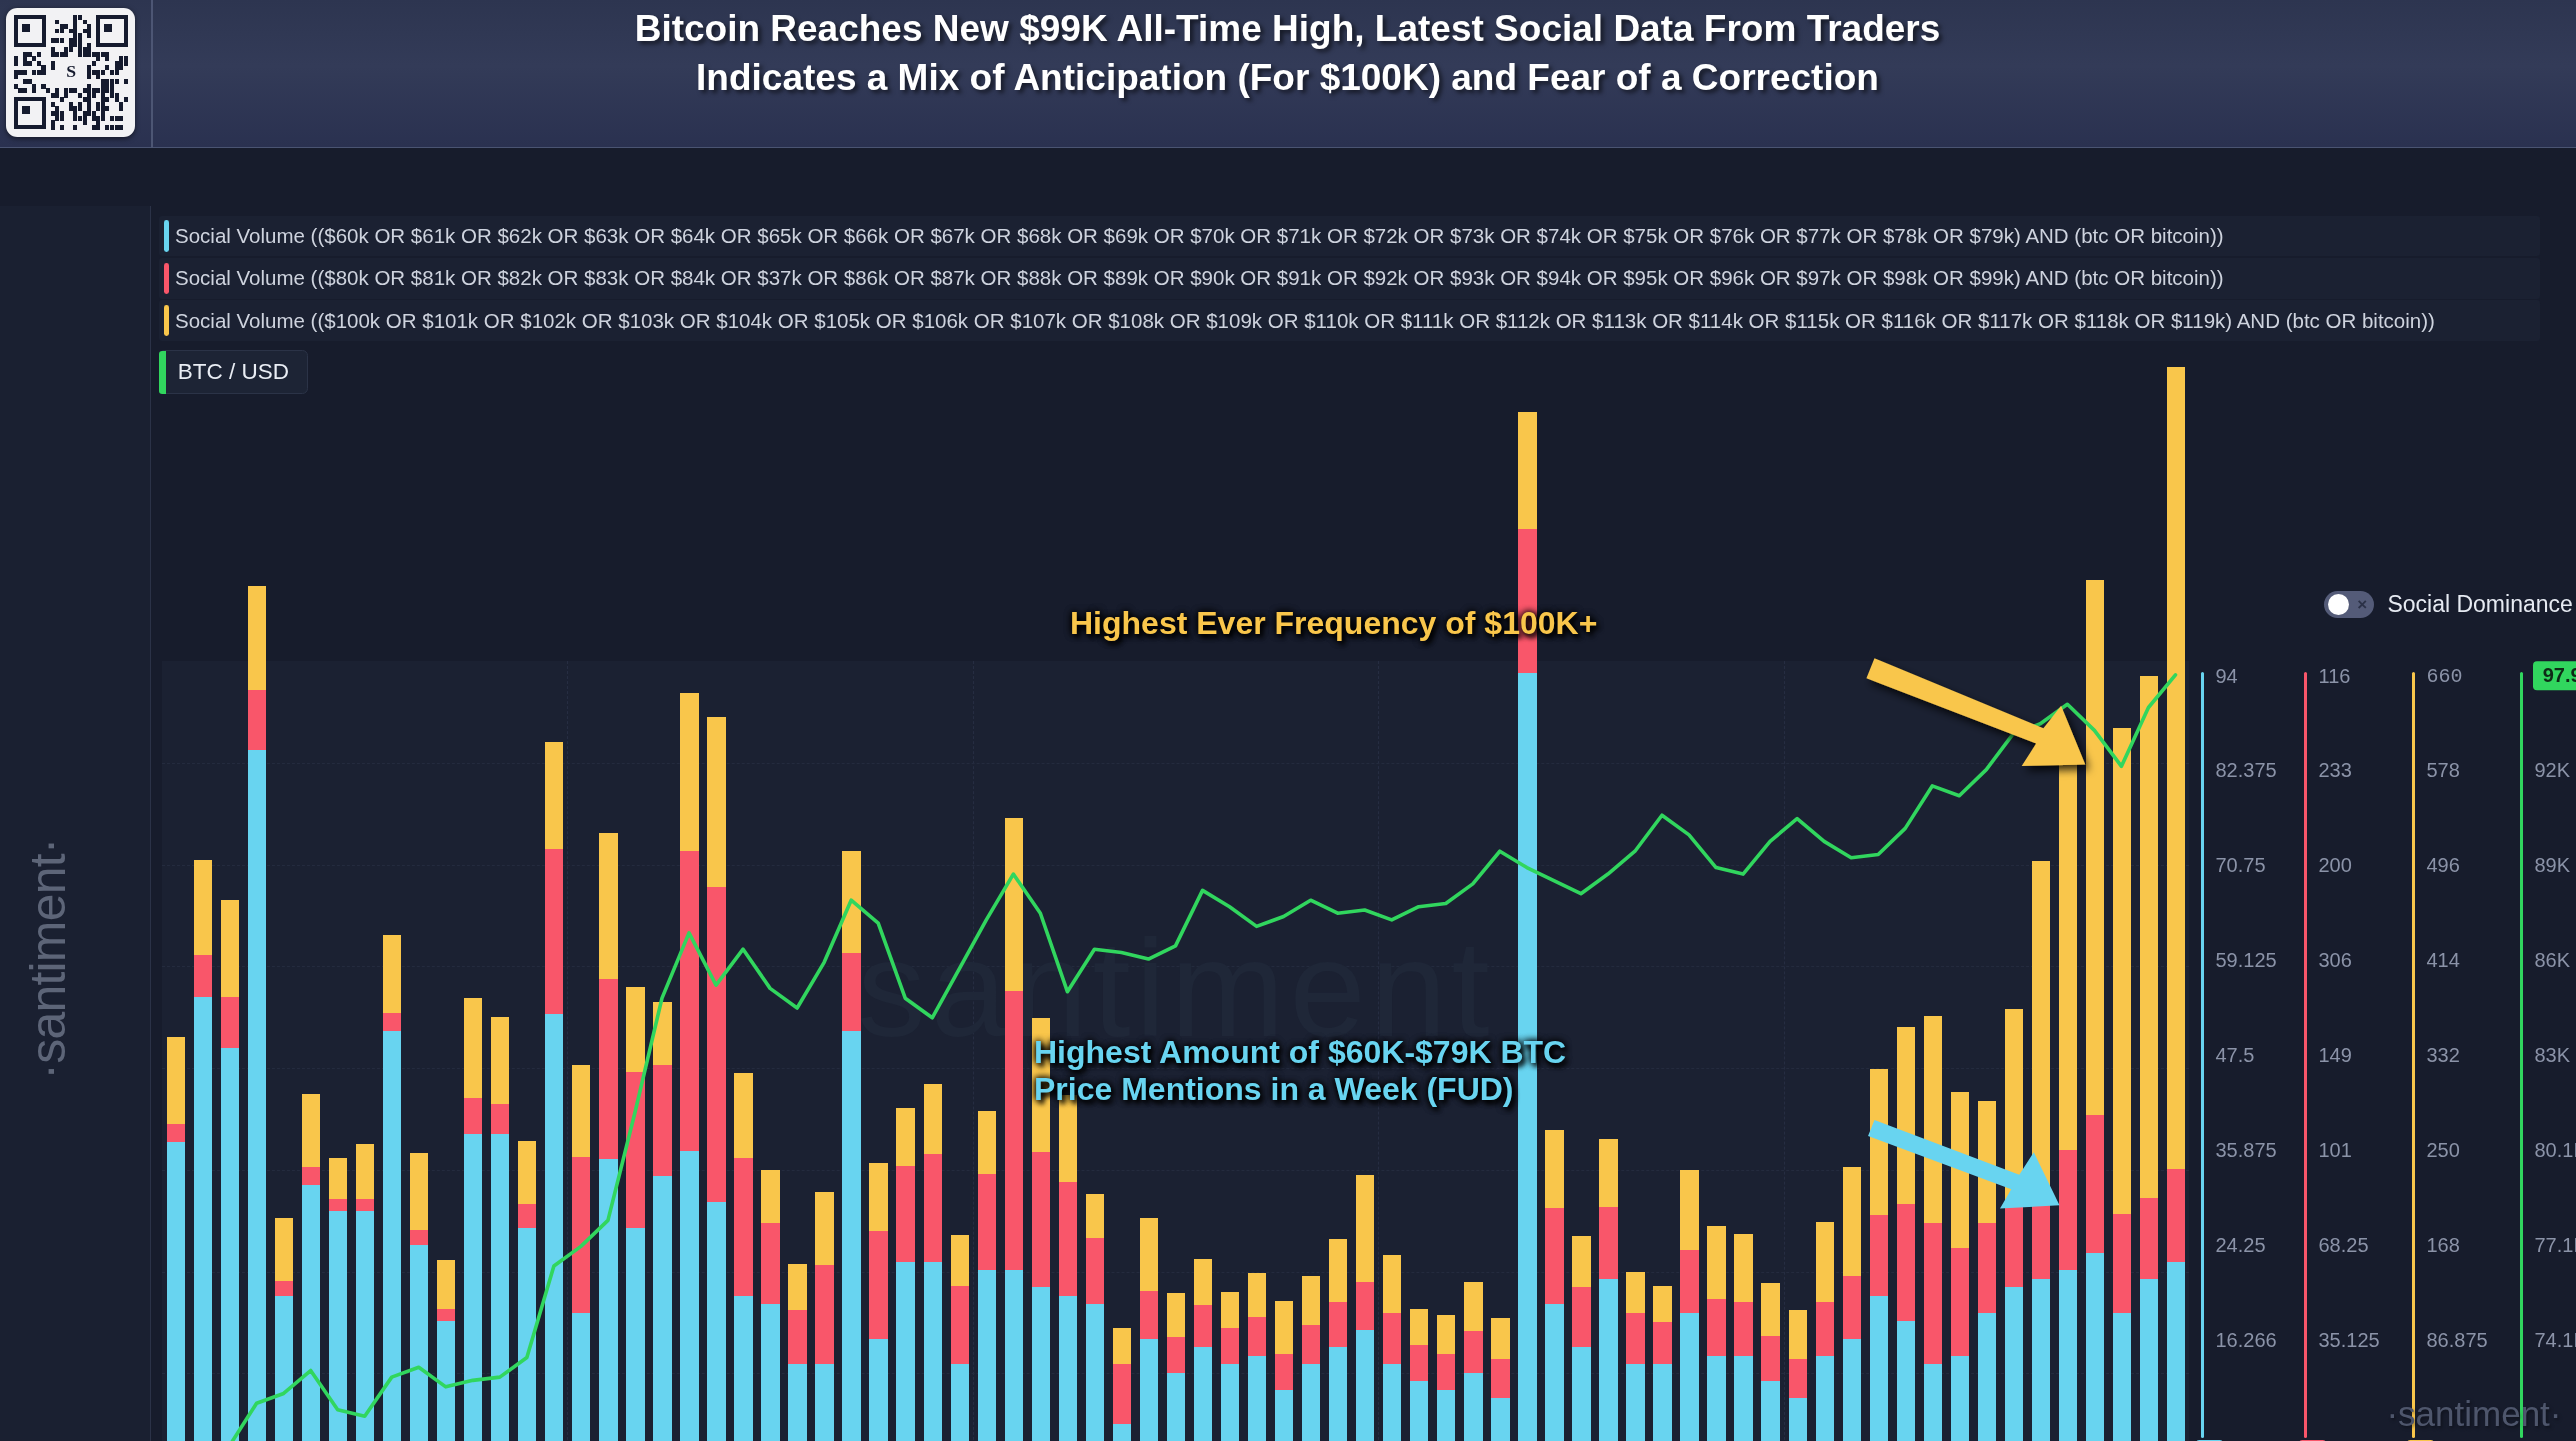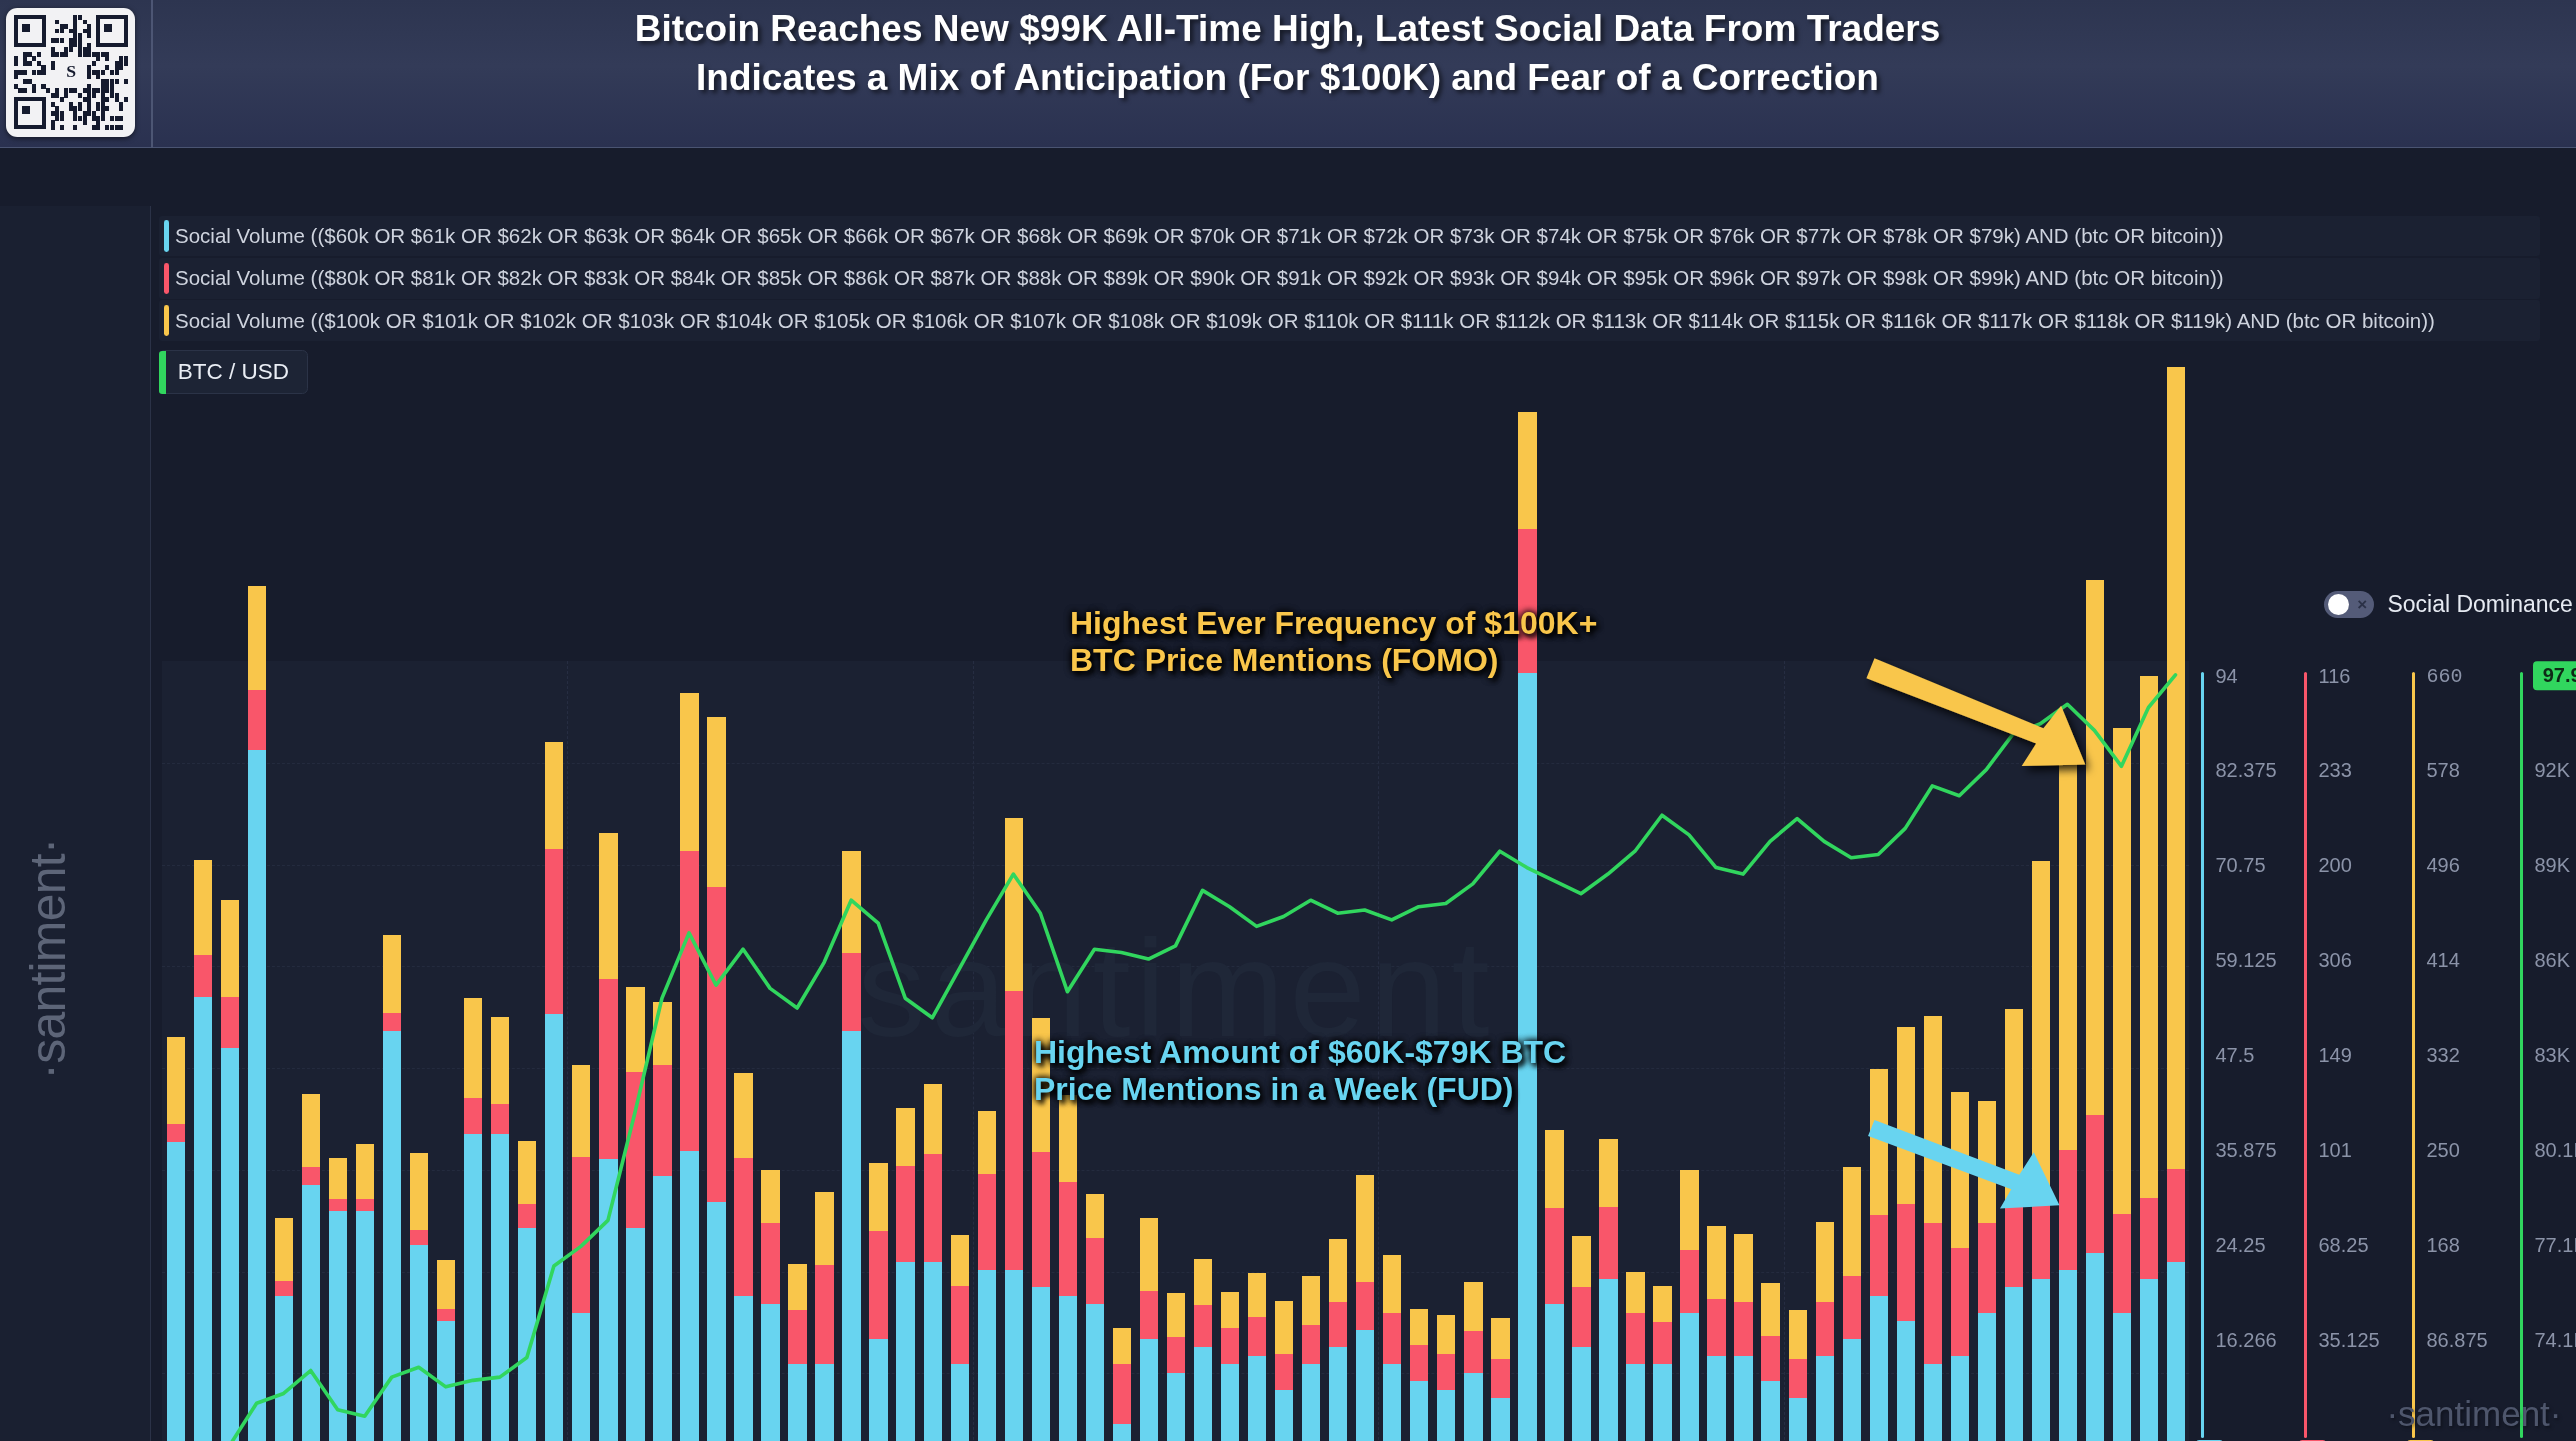--- a/index.html
+++ b/index.html
@@ -358,21 +358,21 @@
 
   <div class="main">
 
     <div class="legend">
       <div class="legend-row">
         <span class="legend-bar" id="lb0" style="background: rgb(104, 212, 240);"></span>
         <span class="legend-text">Social Volume (($60k OR $61k OR $62k OR $63k OR $64k OR $65k OR $66k OR $67k OR $68k OR $69k OR $70k OR $71k OR $72k OR $73k OR $74k OR $75k OR $76k OR $77k OR $78k OR $79k) AND (btc OR bitcoin))</span>
       </div>
       <div class="legend-row">
         <span class="legend-bar" id="lb1" style="background: rgb(249, 86, 106);"></span>
-        <span class="legend-text">Social Volume (($80k OR $81k OR $82k OR $83k OR $84k OR $85k OR $86k OR $87k OR $88k OR $89k OR $90k OR $91k OR $92k OR $93k OR $94k OR $95k OR $96k OR $97k OR $98k OR $99k) AND (btc OR bitcoin))</span>
+        <span class="legend-text">Social Volume (($80k OR $81k OR $82k OR $83k OR $84k OR $37k OR $86k OR $87k OR $88k OR $89k OR $90k OR $91k OR $92k OR $93k OR $94k OR $95k OR $96k OR $97k OR $98k OR $99k) AND (btc OR bitcoin))</span>
       </div>
       <div class="legend-row">
         <span class="legend-bar" id="lb2" style="background: rgb(249, 198, 75);"></span>
         <span class="legend-text">Social Volume (($100k OR $101k OR $102k OR $103k OR $104k OR $105k OR $106k OR $107k OR $108k OR $109k OR $110k OR $111k OR $112k OR $113k OR $114k OR $115k OR $116k OR $117k OR $118k OR $119k) AND (btc OR bitcoin))</span>
       </div>
       <div class="legend-btc">
         <span class="legend-bar" id="lb3" style="background: rgb(49, 214, 94);"></span>
         <span>BTC / USD</span>
       </div>
     </div>
@@ -982,21 +982,20 @@
           <div class="tick" style="top: 679px;">74.1K</div>
           <div class="chip-top" style="top: 14.5px; background: rgb(49, 214, 94);">97.9K</div>
         </div>
       </div>
 
     <div class="footer-watermark">·santiment·</div>
   </div>
 
   <div class="anno anno-fomo">
     <div>Highest Ever Frequency of $100K+</div>
-    <div>BTC Price Mentions (FOMO)</div>
   </div>
   <div class="anno anno-fud">
     <div>Highest Amount of $60K-$79K BTC</div>
     <div>Price Mentions in a Week (FUD)</div>
   </div>
 
   <svg class="arrows" viewBox="0 0 3202 1792">
     <g filter="url(#sh)">
       <path d="M2330,818 L2540,905 L2562,877 L2592,950 L2513,952 L2531,924 L2320,843 Z" fill="#f9c64b"></path>
     </g>

